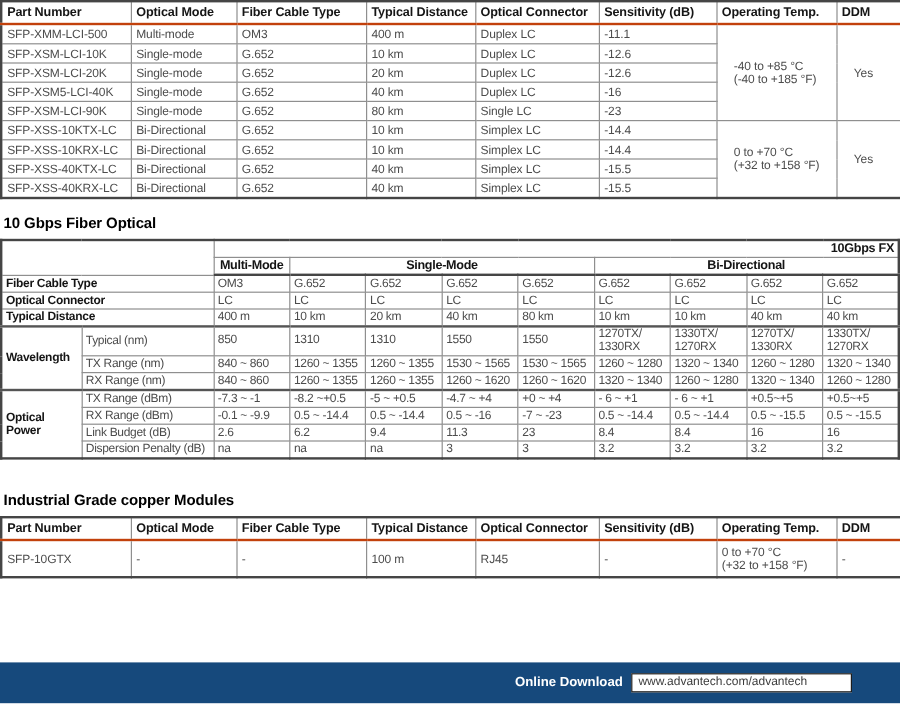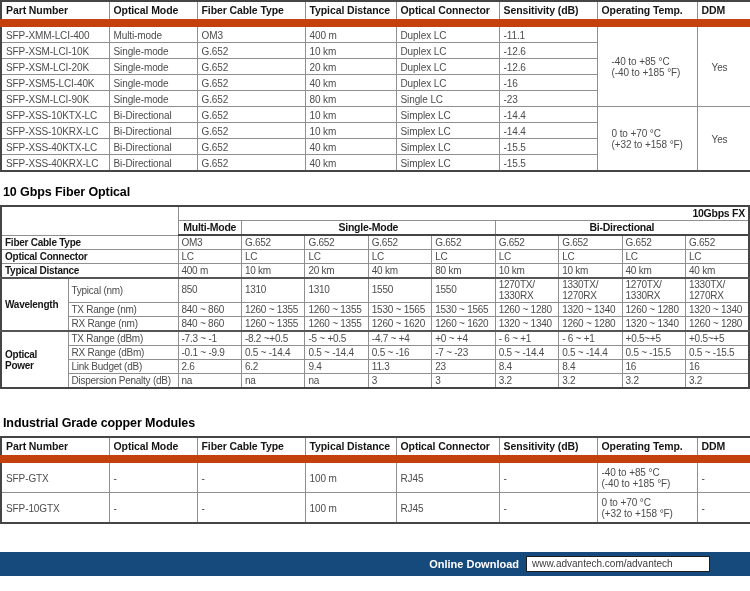--- a/index.html
+++ b/index.html
@@ -10,42 +10,42 @@
   }
   table { border-collapse:collapse; table-layout:fixed; width:750px; }
   td,th {
     border:1px solid #8f8f8f; font-size:10px; line-height:11px;
     padding:2px 4px 1px 4px; text-align:left; font-weight:normal;
     color:#4c4c4c; overflow:hidden; white-space:nowrap; vertical-align:middle;
   }
   .t1, .t2, .t3 { border:2px solid #454545; }
   .t1 thead th, .t3 thead th {
     font-weight:bold; color:#151515; font-size:10.5px;
-    border-bottom:8px solid #c2410c; padding-top:3px; padding-bottom:3px;
+    border-bottom:2px solid #c2410c; padding-top:3px; padding-bottom:3px;
   }
   .t1 tbody td { height:12px; }
   .pre { white-space:pre-line; }
   .pad { padding-left:14px; }
 
   .sec-title { font-size:12.5px; font-weight:bold; color:#000000; margin:0 0 0 3px; }
   .sec-title.first { margin-top:13px; margin-bottom:6px; }
   .sec-title.second { margin-top:27px; margin-bottom:6px; }
 
   .t2 td, .t2 th { padding:1px 3px; letter-spacing:-0.25px; }
   .t2 th.rowlabel { font-weight:bold; color:#151515; }
   .t2 .fx-hdr th { text-align:right; font-weight:bold; color:#151515; font-size:10.5px; }
   .t2 .mode-hdr th { text-align:center; font-weight:bold; color:#151515; font-size:10.5px; border-bottom:2px solid #454545; }
   .t2 tr.grp-top td, .t2 tr.grp-top th { border-top:2px solid #555; }
   .t2 .corner { border-right:1px solid #8f8f8f; }
   .t2 td.two-line { white-space:pre-line; line-height:10.5px; }
 
   .t3 tbody td { height:26px; line-height:11px; }
 
   .footer-bar {
-    position:absolute; left:0; top:552px; width:750px; height:24px;
+    position:absolute; left:0; top:552px; width:750px; height:34px;
     display:flex; align-items:center; justify-content:flex-end;
     padding-right:40px; box-sizing:border-box; background:#16497C;
   }
   .dl-label { color:#ffffff; font-weight:bold; font-size:11px; margin-right:7px; letter-spacing:0; }
   .dl-box {
     background:#ffffff; border:1px solid #1d1d1d; width:172px; height:14px;
     font-size:10px; line-height:14px; padding:0 5px; color:#3c3c3c; letter-spacing:0;
   }
 </style>
 </head>
@@ -71,21 +71,21 @@
         <th>Fiber Cable Type</th>
         <th>Typical Distance</th>
         <th>Optical Connector</th>
         <th>Sensitivity (dB)</th>
         <th>Operating Temp.</th>
         <th>DDM</th>
       </tr>
     </thead>
     <tbody>
       <tr>
-        <td>SFP-XMM-LCI-400</td>
+        <td>SFP-XMM-LCI-500</td>
         <td>Multi-mode</td>
         <td>OM3</td>
         <td>400 m</td>
         <td>Duplex LC</td>
         <td>-11.1</td>
         <td rowspan="5" class="pre pad">-40 to +85 °C
 (-40 to +185 °F)</td>
         <td rowspan="5" class="pad">Yes</td>
       </tr>
       <tr>
@@ -334,31 +334,20 @@
         <th>Fiber Cable Type</th>
         <th>Typical Distance</th>
         <th>Optical Connector</th>
         <th>Sensitivity (dB)</th>
         <th>Operating Temp.</th>
         <th>DDM</th>
       </tr>
     </thead>
     <tbody>
       <tr>
-        <td>SFP-GTX</td>
-        <td>-</td>
-        <td>-</td>
-        <td>100 m</td>
-        <td>RJ45</td>
-        <td>-</td>
-        <td class="pre">-40 to +85 °C
-(-40 to +185 °F)</td>
-        <td>-</td>
-      </tr>
-      <tr>
         <td>SFP-10GTX</td>
         <td>-</td>
         <td>-</td>
         <td>100 m</td>
         <td>RJ45</td>
         <td>-</td>
         <td class="pre">0 to +70 °C
 (+32 to +158 °F)</td>
         <td>-</td>
       </tr>

